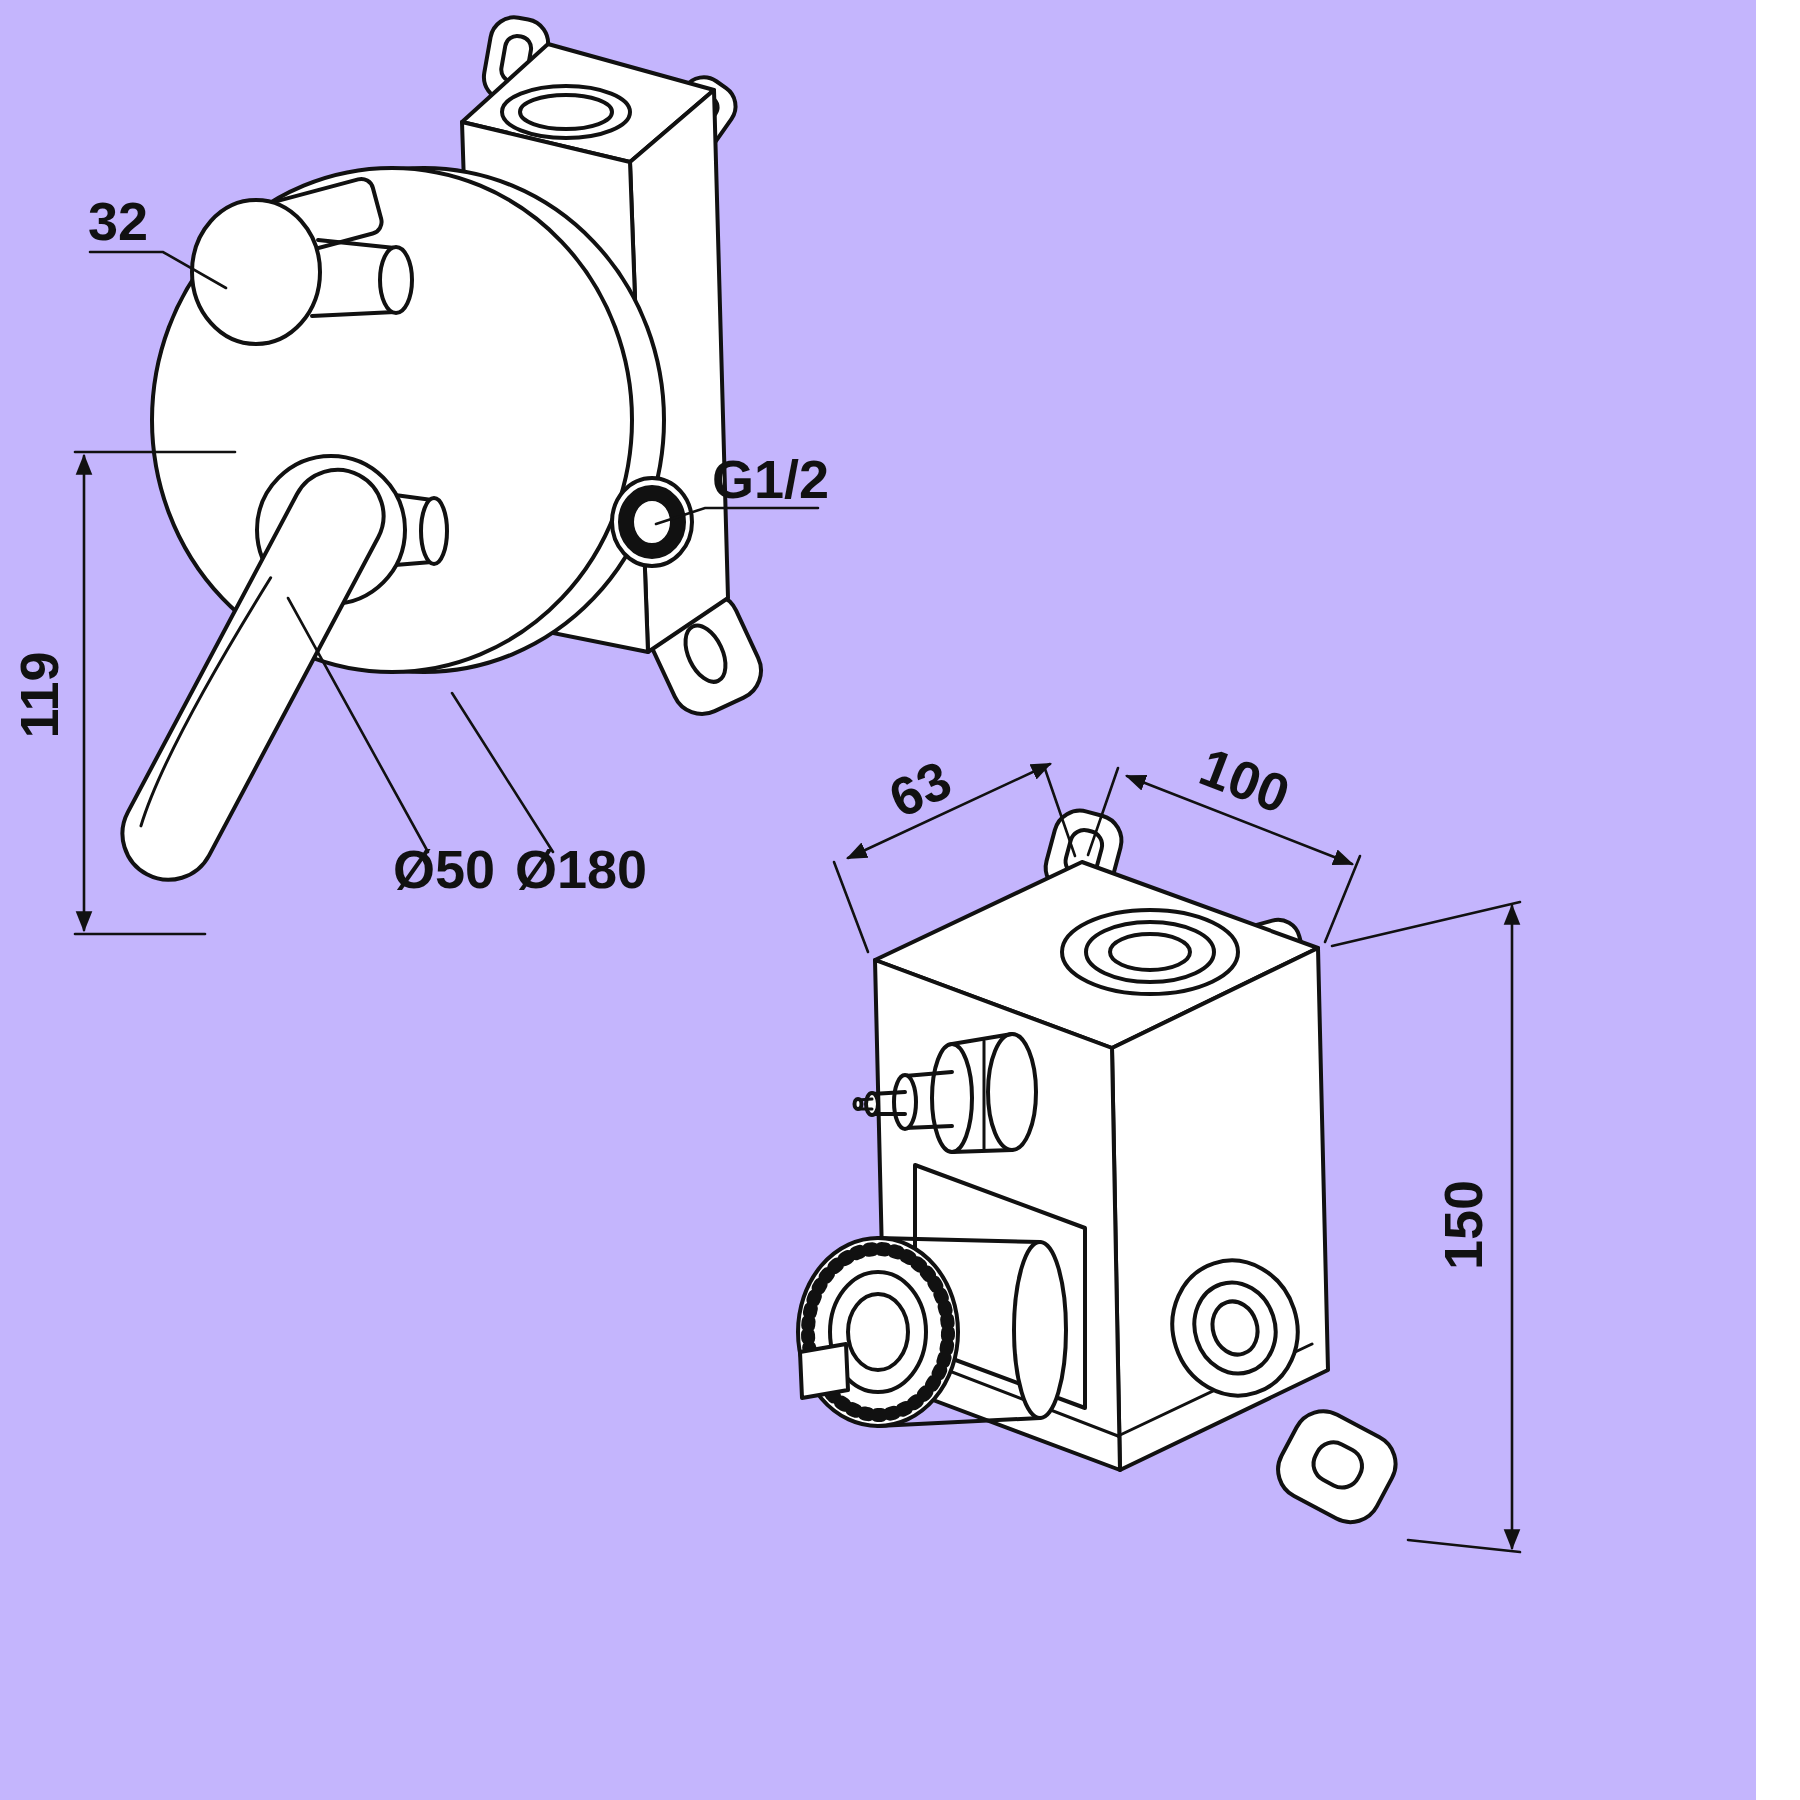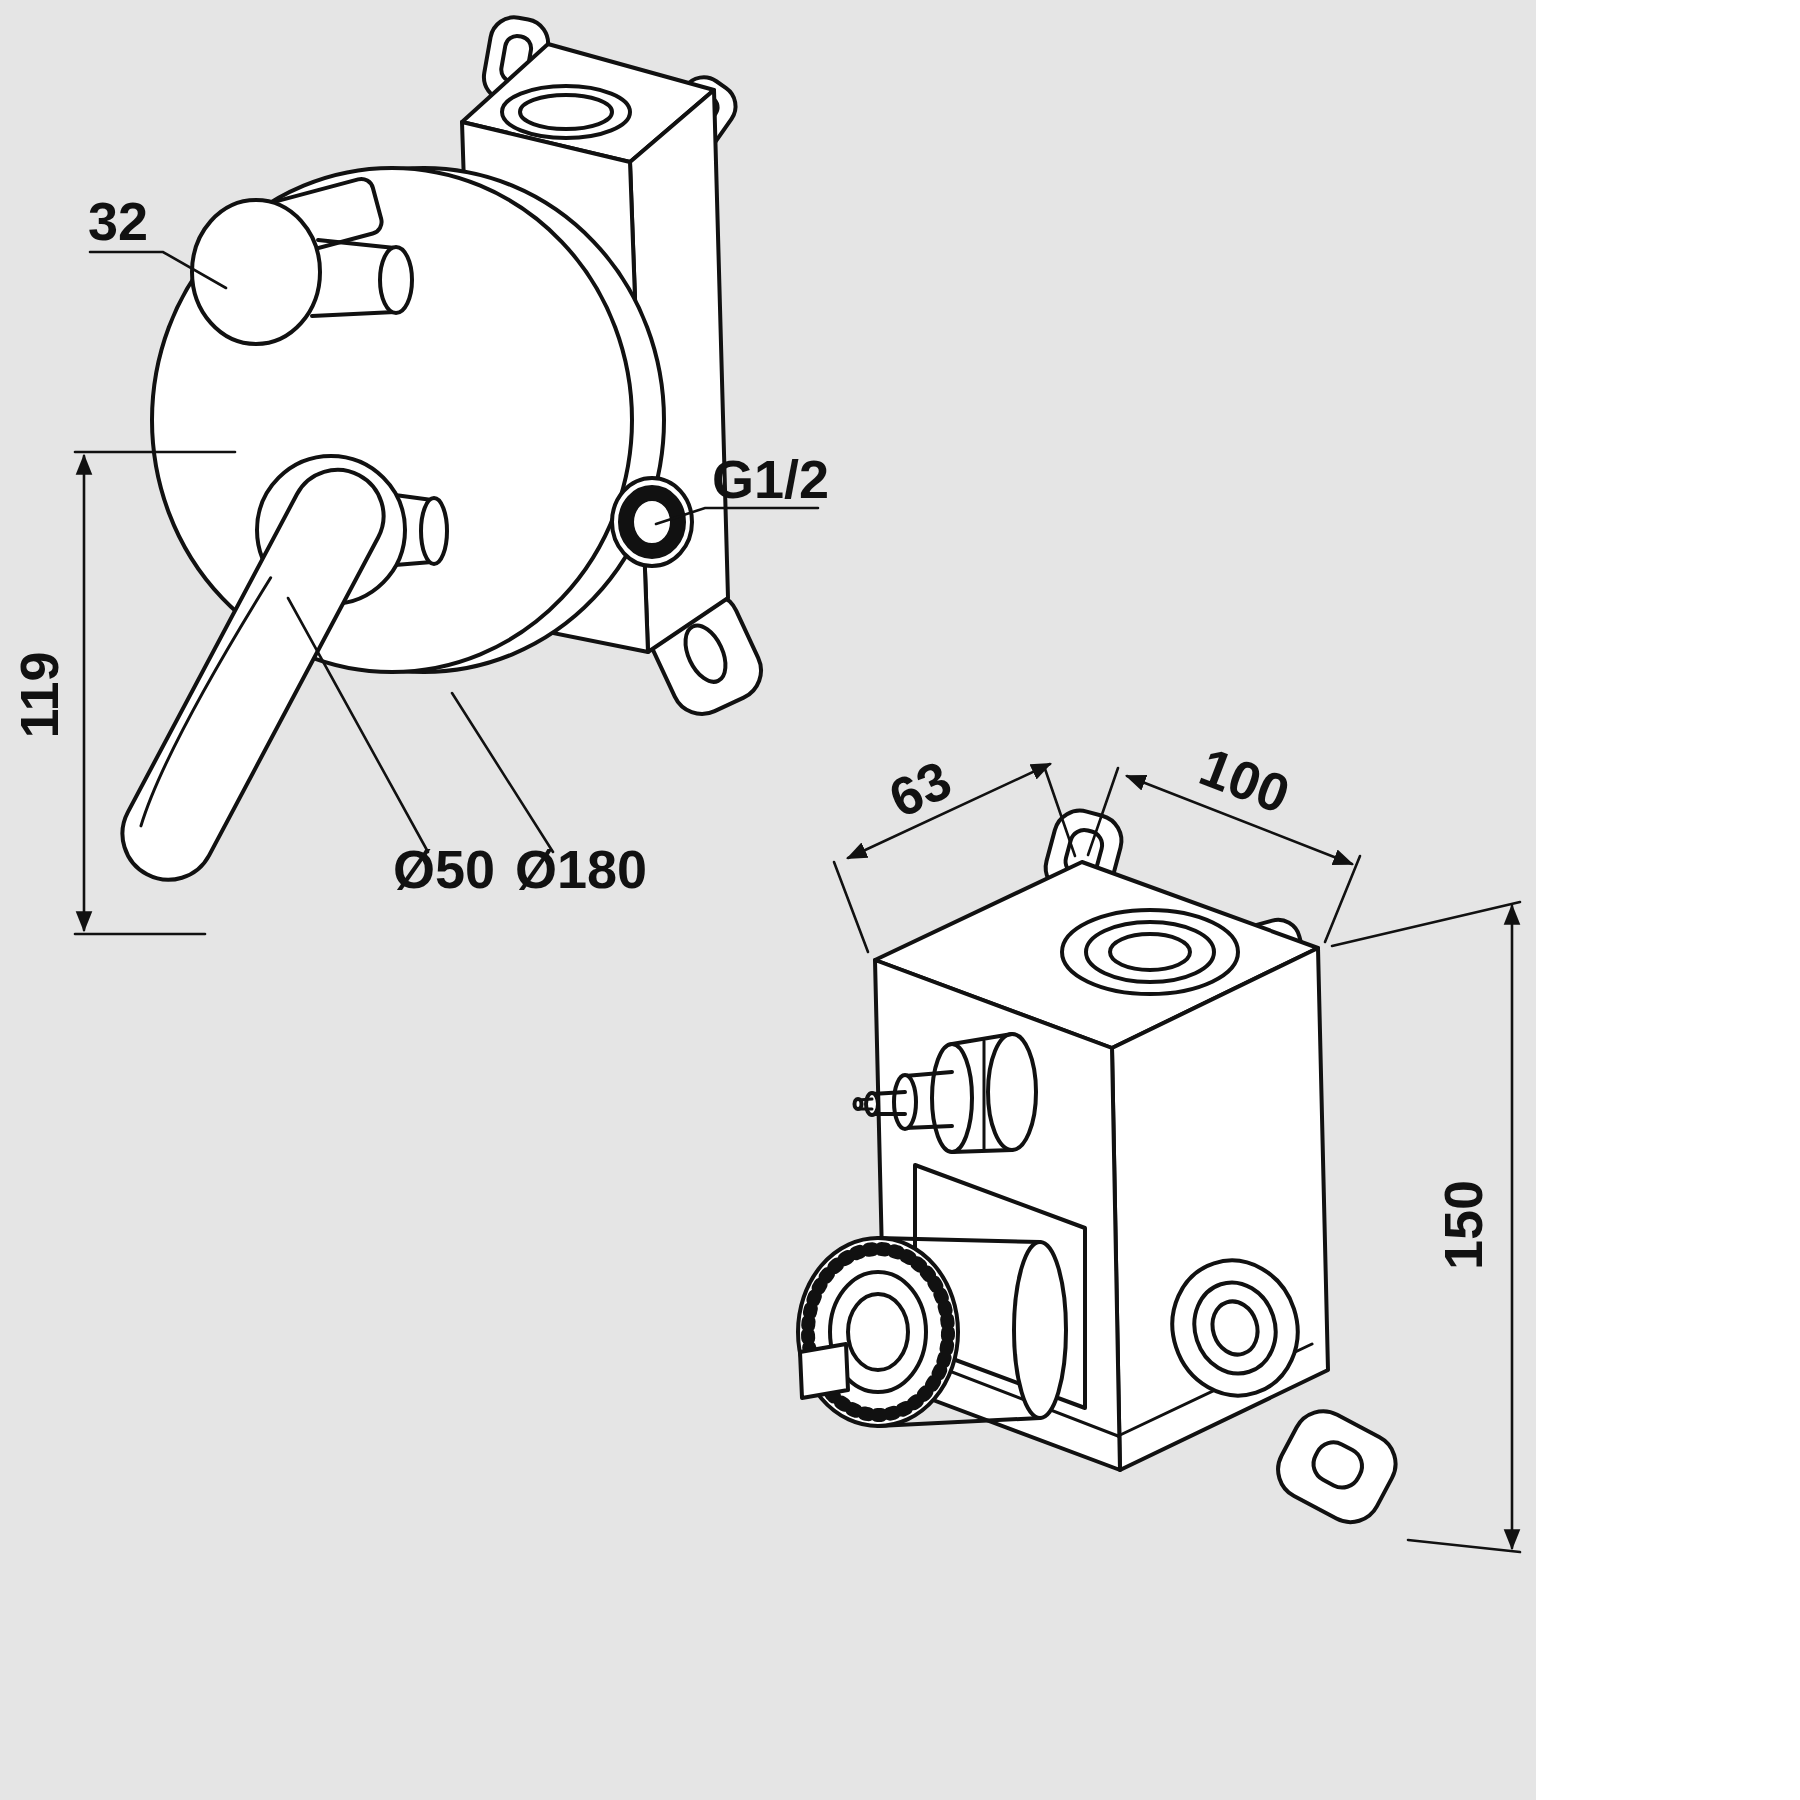--- a/index.html
+++ b/index.html
@@ -1,16 +1,16 @@
 <!DOCTYPE html>
 <html><head>
 <meta charset="utf-8">
 <style>
   html,body{margin:0;padding:0;background:#ffffff;}
-  .stage{width:1536px;height:1800px;background:#e5e5e5;position:relative;overflow:hidden;}
+  .stage{width:1756px;height:1800px;background:#c4b5fd;position:relative;overflow:hidden;}
   svg{display:block;}
   .dimtext{font-family:"Liberation Sans", sans-serif;font-weight:bold;font-size:54px;fill:#111111;}
 </style>
 </head>
 <body>
 
 <div class="stage">
 <svg width="1800" height="1800" viewBox="0 0 1800 1800">
   <defs>
     <marker id="arr" viewBox="0 0 10 10" refX="9" refY="5" markerWidth="8" markerHeight="8" orient="auto-start-reverse">

